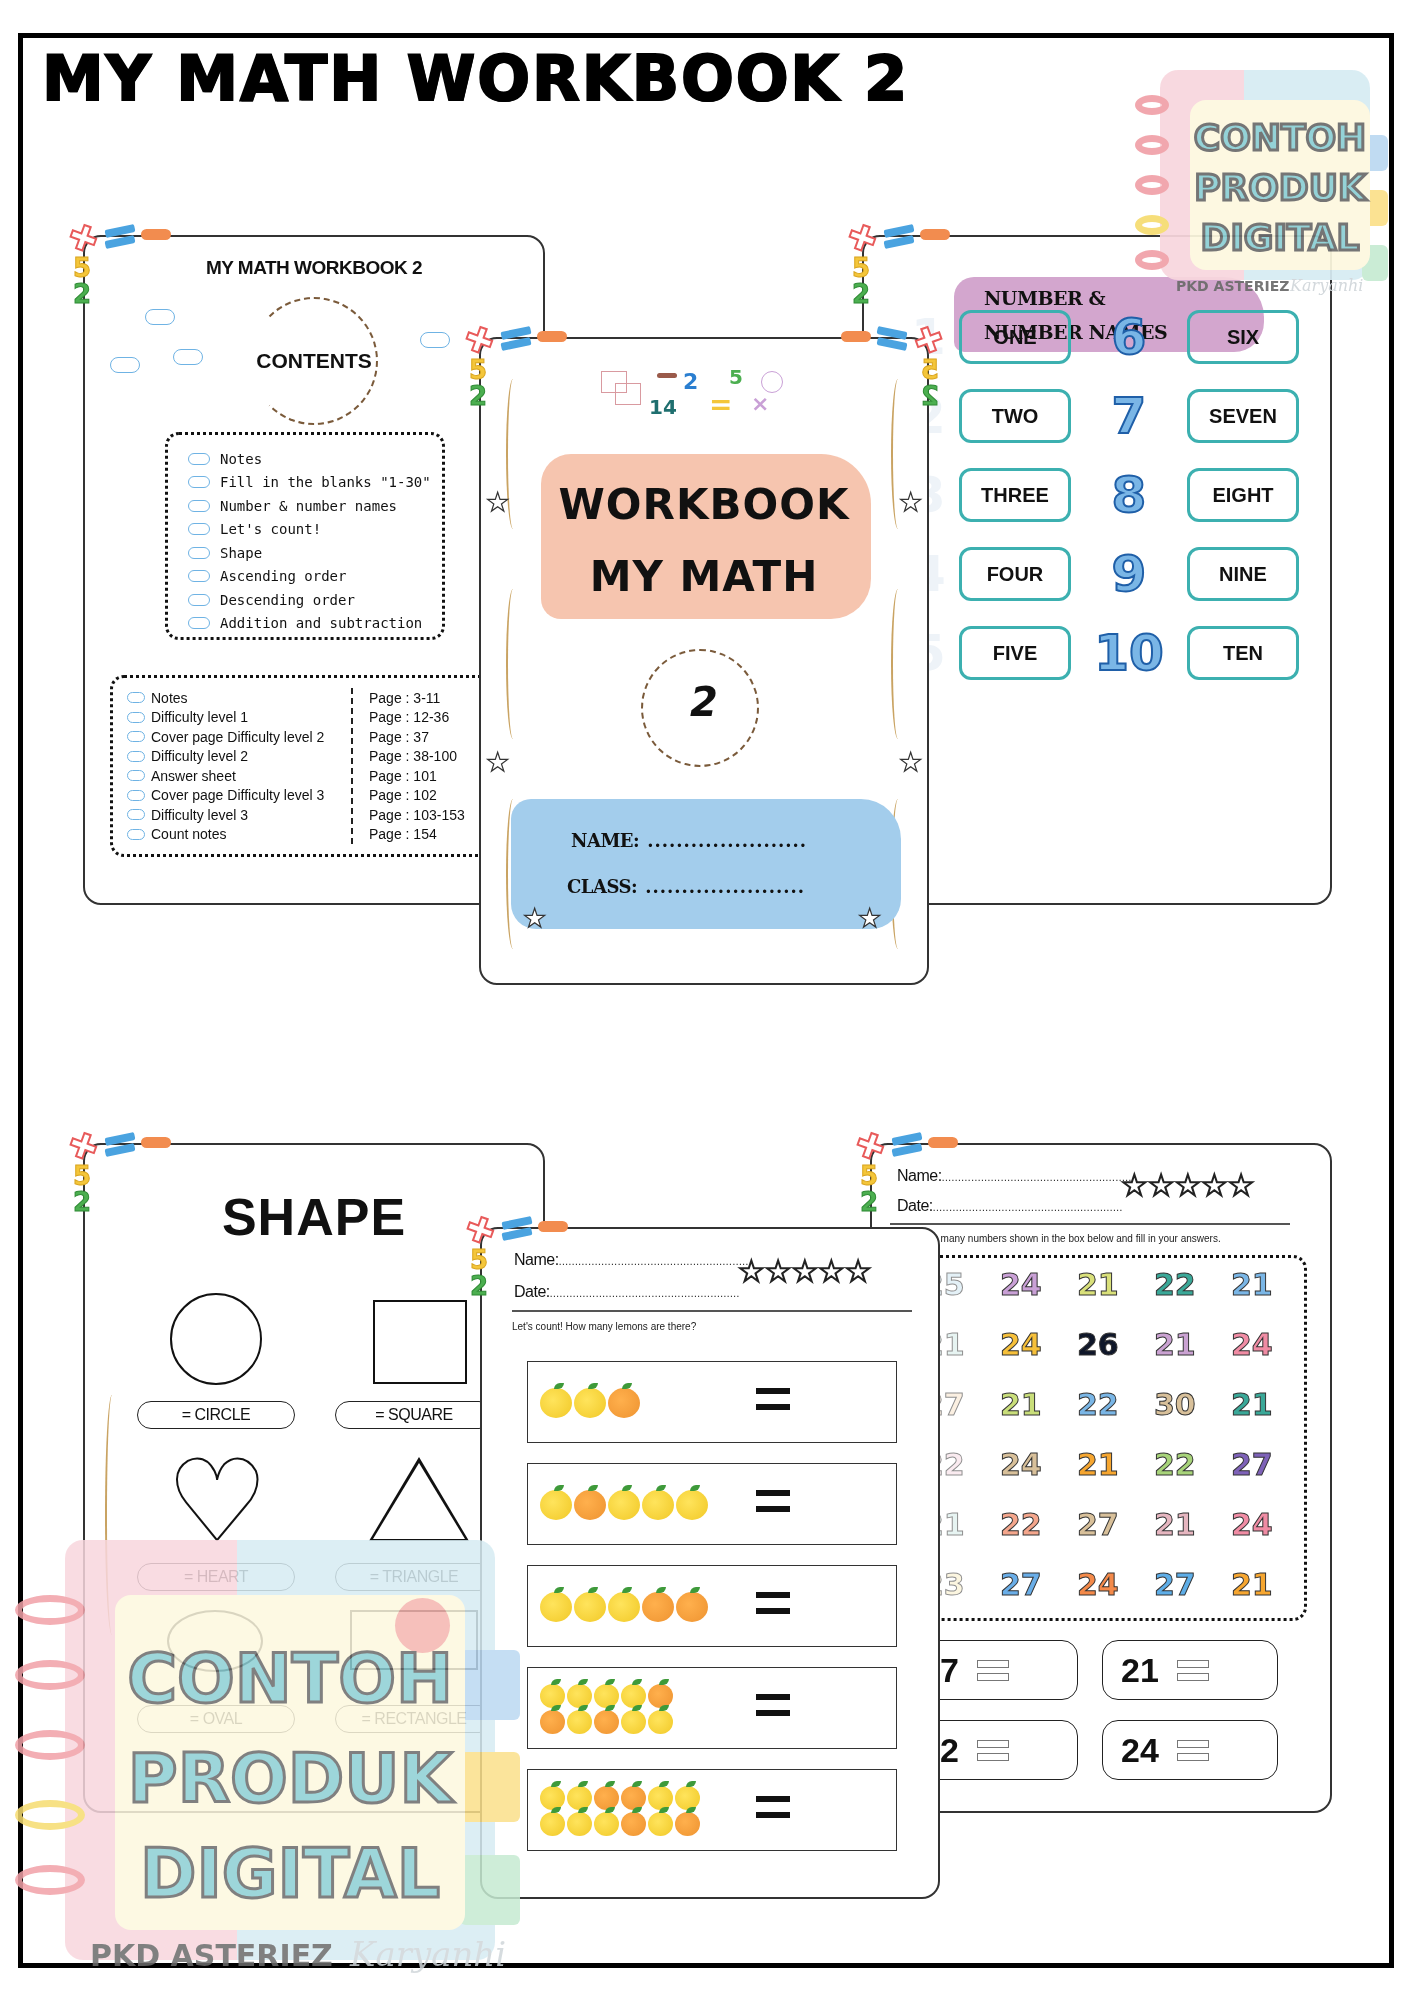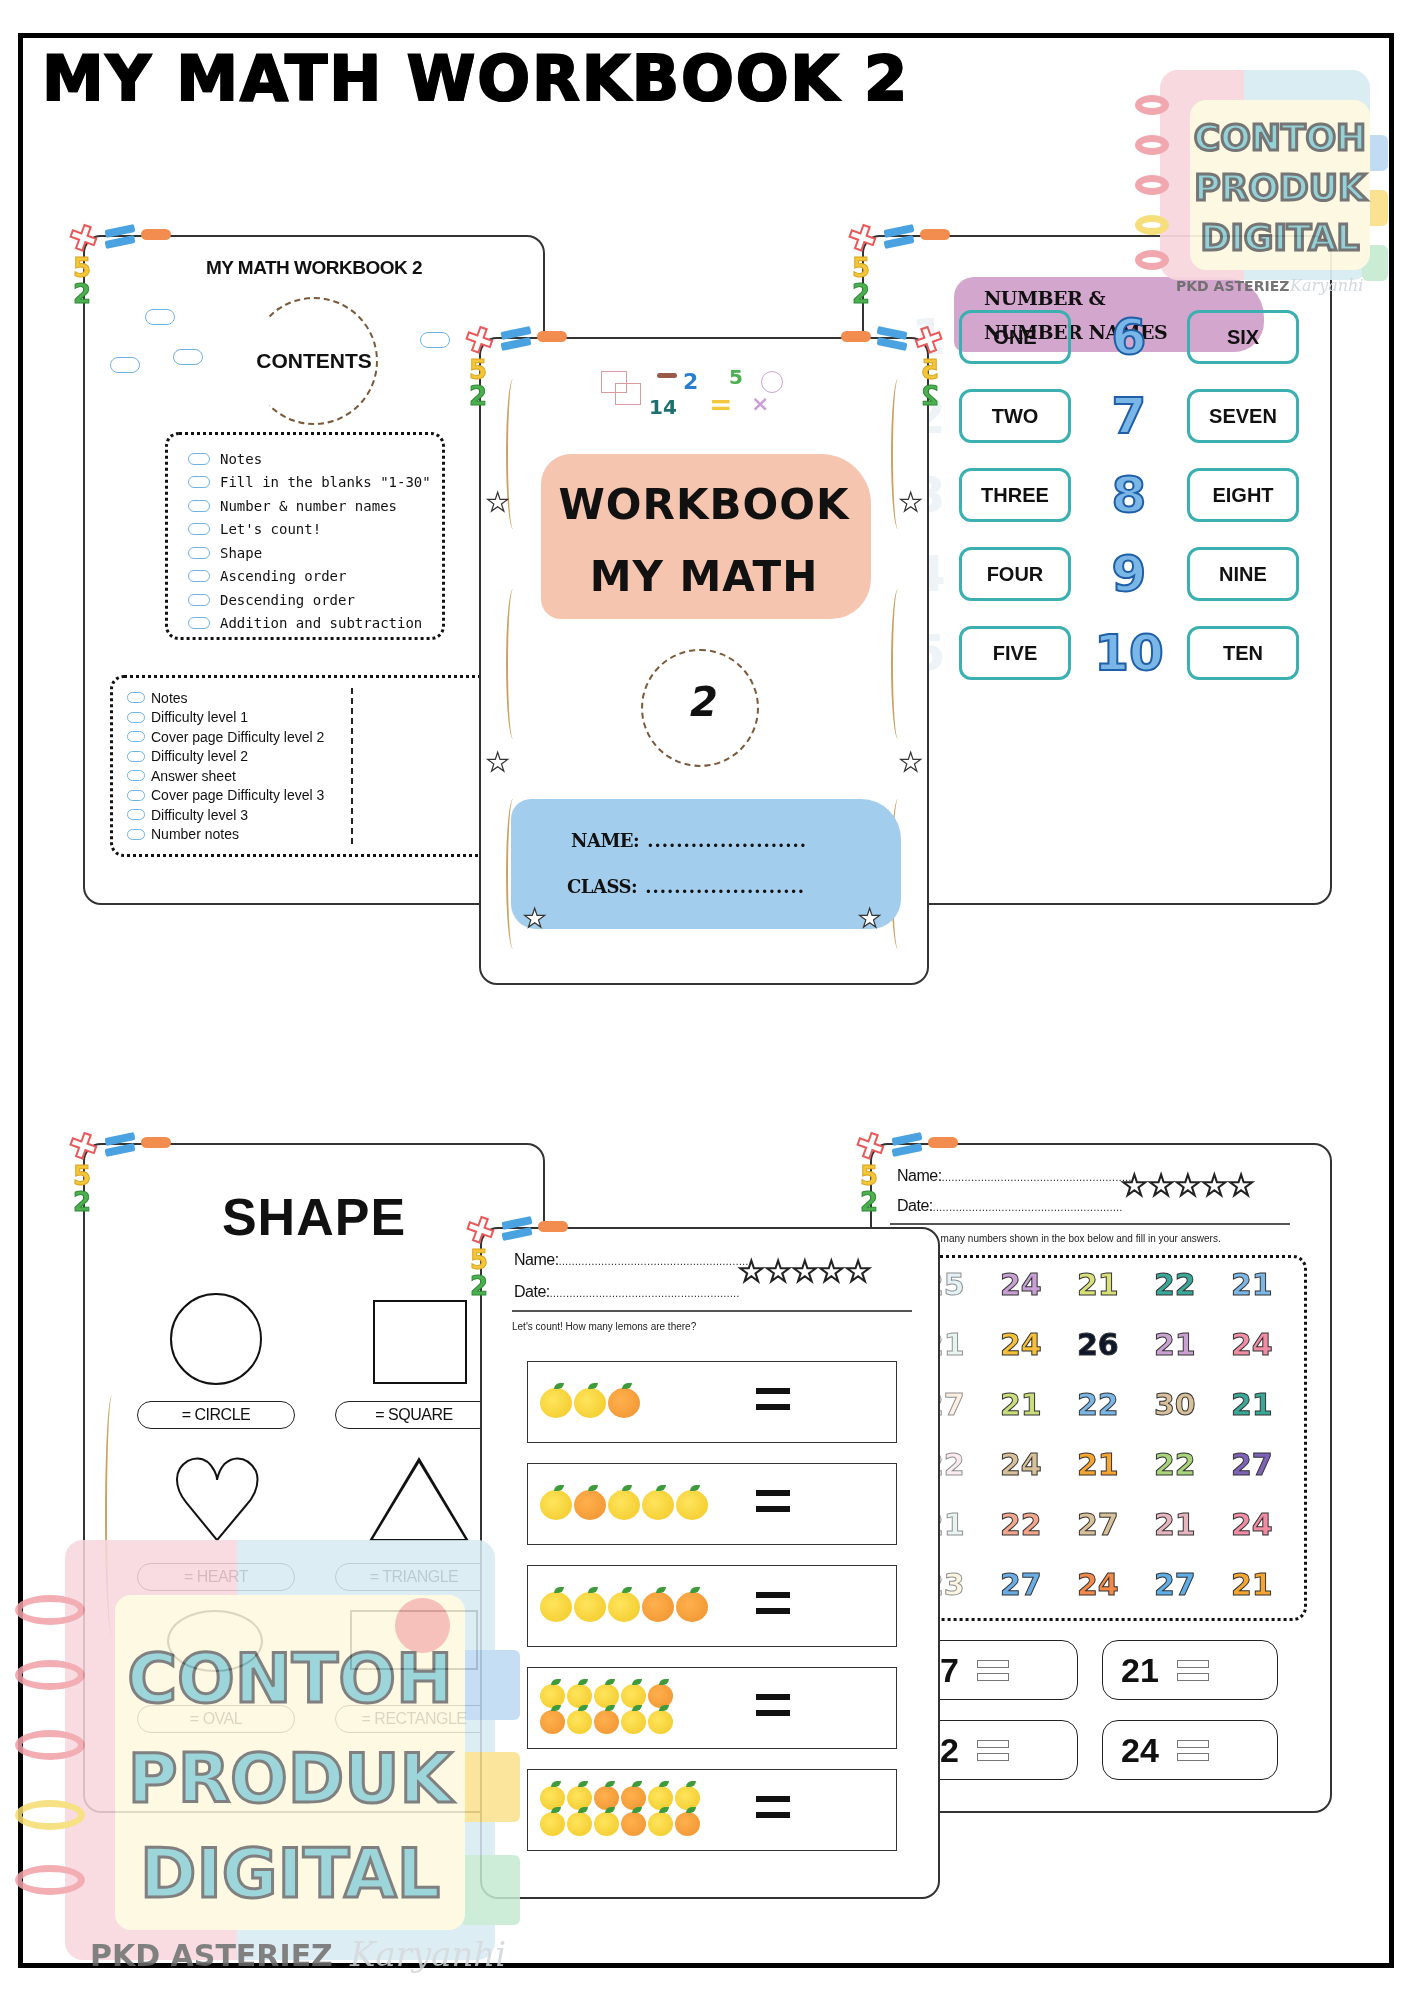--- a/index.html
+++ b/index.html
@@ -182,22 +182,32 @@
             <div class="row">
               <span class="cl"></span>
               <span>Cover page Difficulty level 3</span>
             </div>
             <div class="row">
               <span class="cl"></span>
               <span>Difficulty level 3</span>
             </div>
             <div class="row">
               <span class="cl"></span>
-              <span>Number notes</span>
-            </div>
+              <span>Count notes</span>
+            </div>
+          </div>
+        <div class="toc-col toc-right" id="toc-right">
+            <div class="row">Page : 3-11</div>
+            <div class="row">Page : 12-36</div>
+            <div class="row">Page : 37</div>
+            <div class="row">Page : 38-100</div>
+            <div class="row">Page : 101</div>
+            <div class="row">Page : 102</div>
+            <div class="row">Page : 103-153</div>
+            <div class="row">Page : 154</div>
           </div>
       </div>
     </div>
   </div>
   <div class="corner">
       <span class="plus">✚</span>
       <span class="eq1"></span>
       <span class="eq2"></span>
       <span class="pill"></span>
       <span class="d5">5</span>

